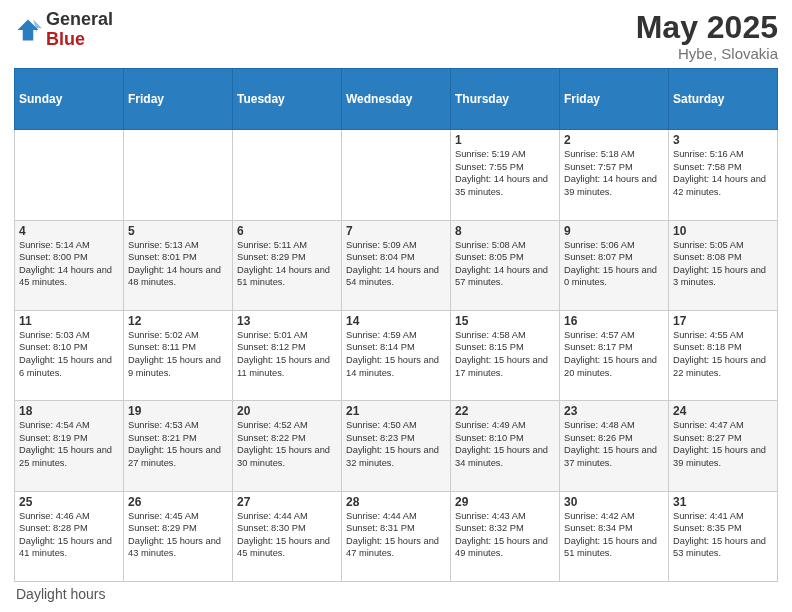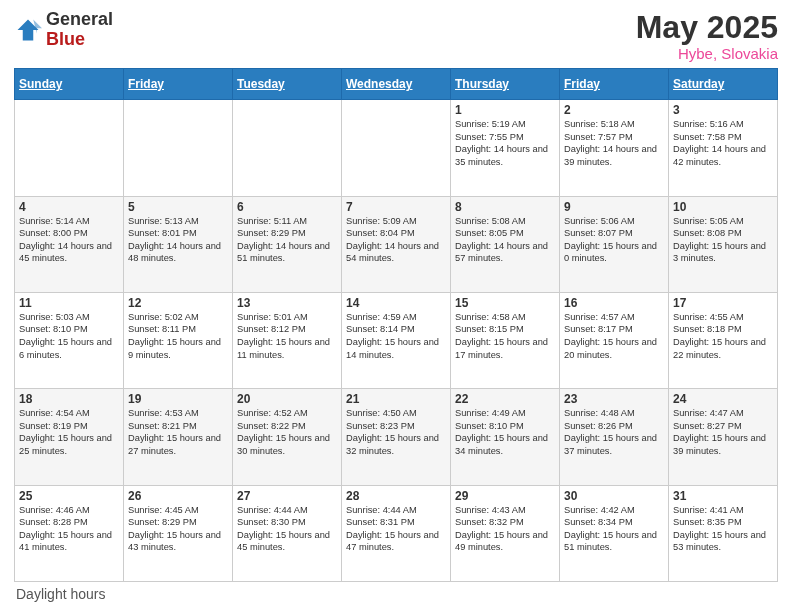--- a/index.html
+++ b/index.html
@@ -52,38 +52,37 @@
       text-align: right;
     }
     .title-month {
       font-size: 32px;
       font-weight: bold;
       color: #333;
       line-height: 1.1;
     }
     .title-location {
       font-size: 15px;
-      color: #ec4899;
+      color: #737373;
     }
     .calendar {
       flex: 1;
       border: 1px solid #ccc;
       border-collapse: collapse;
       width: 100%;
       table-layout: fixed;
     }
     .calendar th {
       background: #2a7dbf;
       color: #fff;
       font-size: 12px;
       font-weight: bold;
-      padding: 8px 4px;
+      padding: 23px 4px;
       text-align: left;
       border: 1px solid #1e6aab;
-      text-decoration: underline;
     }
     .calendar td {
       border: 1px solid #ccc;
       vertical-align: top;
       padding: 3px 4px;
       font-size: 9.5px;
       color: #333;
       background: #fff;
       height: 88px;
     }

